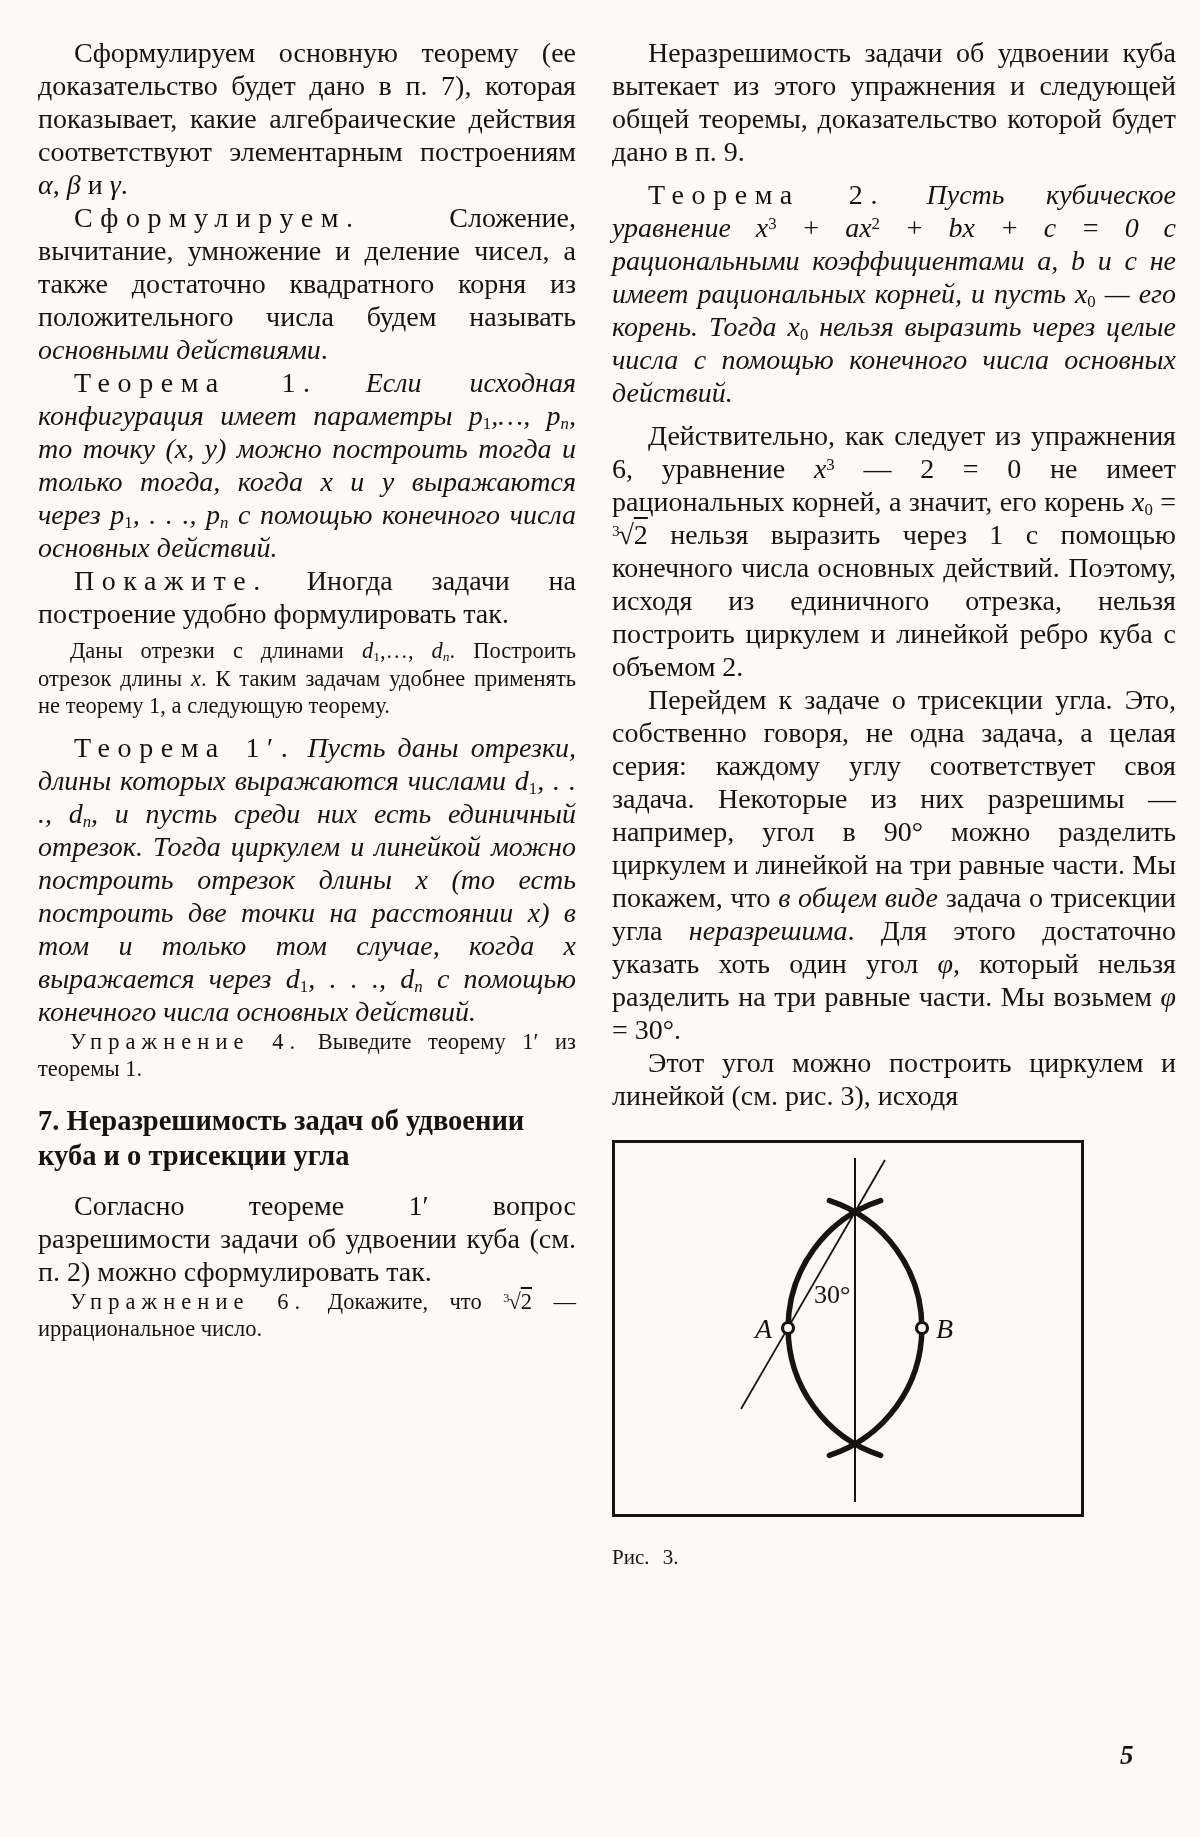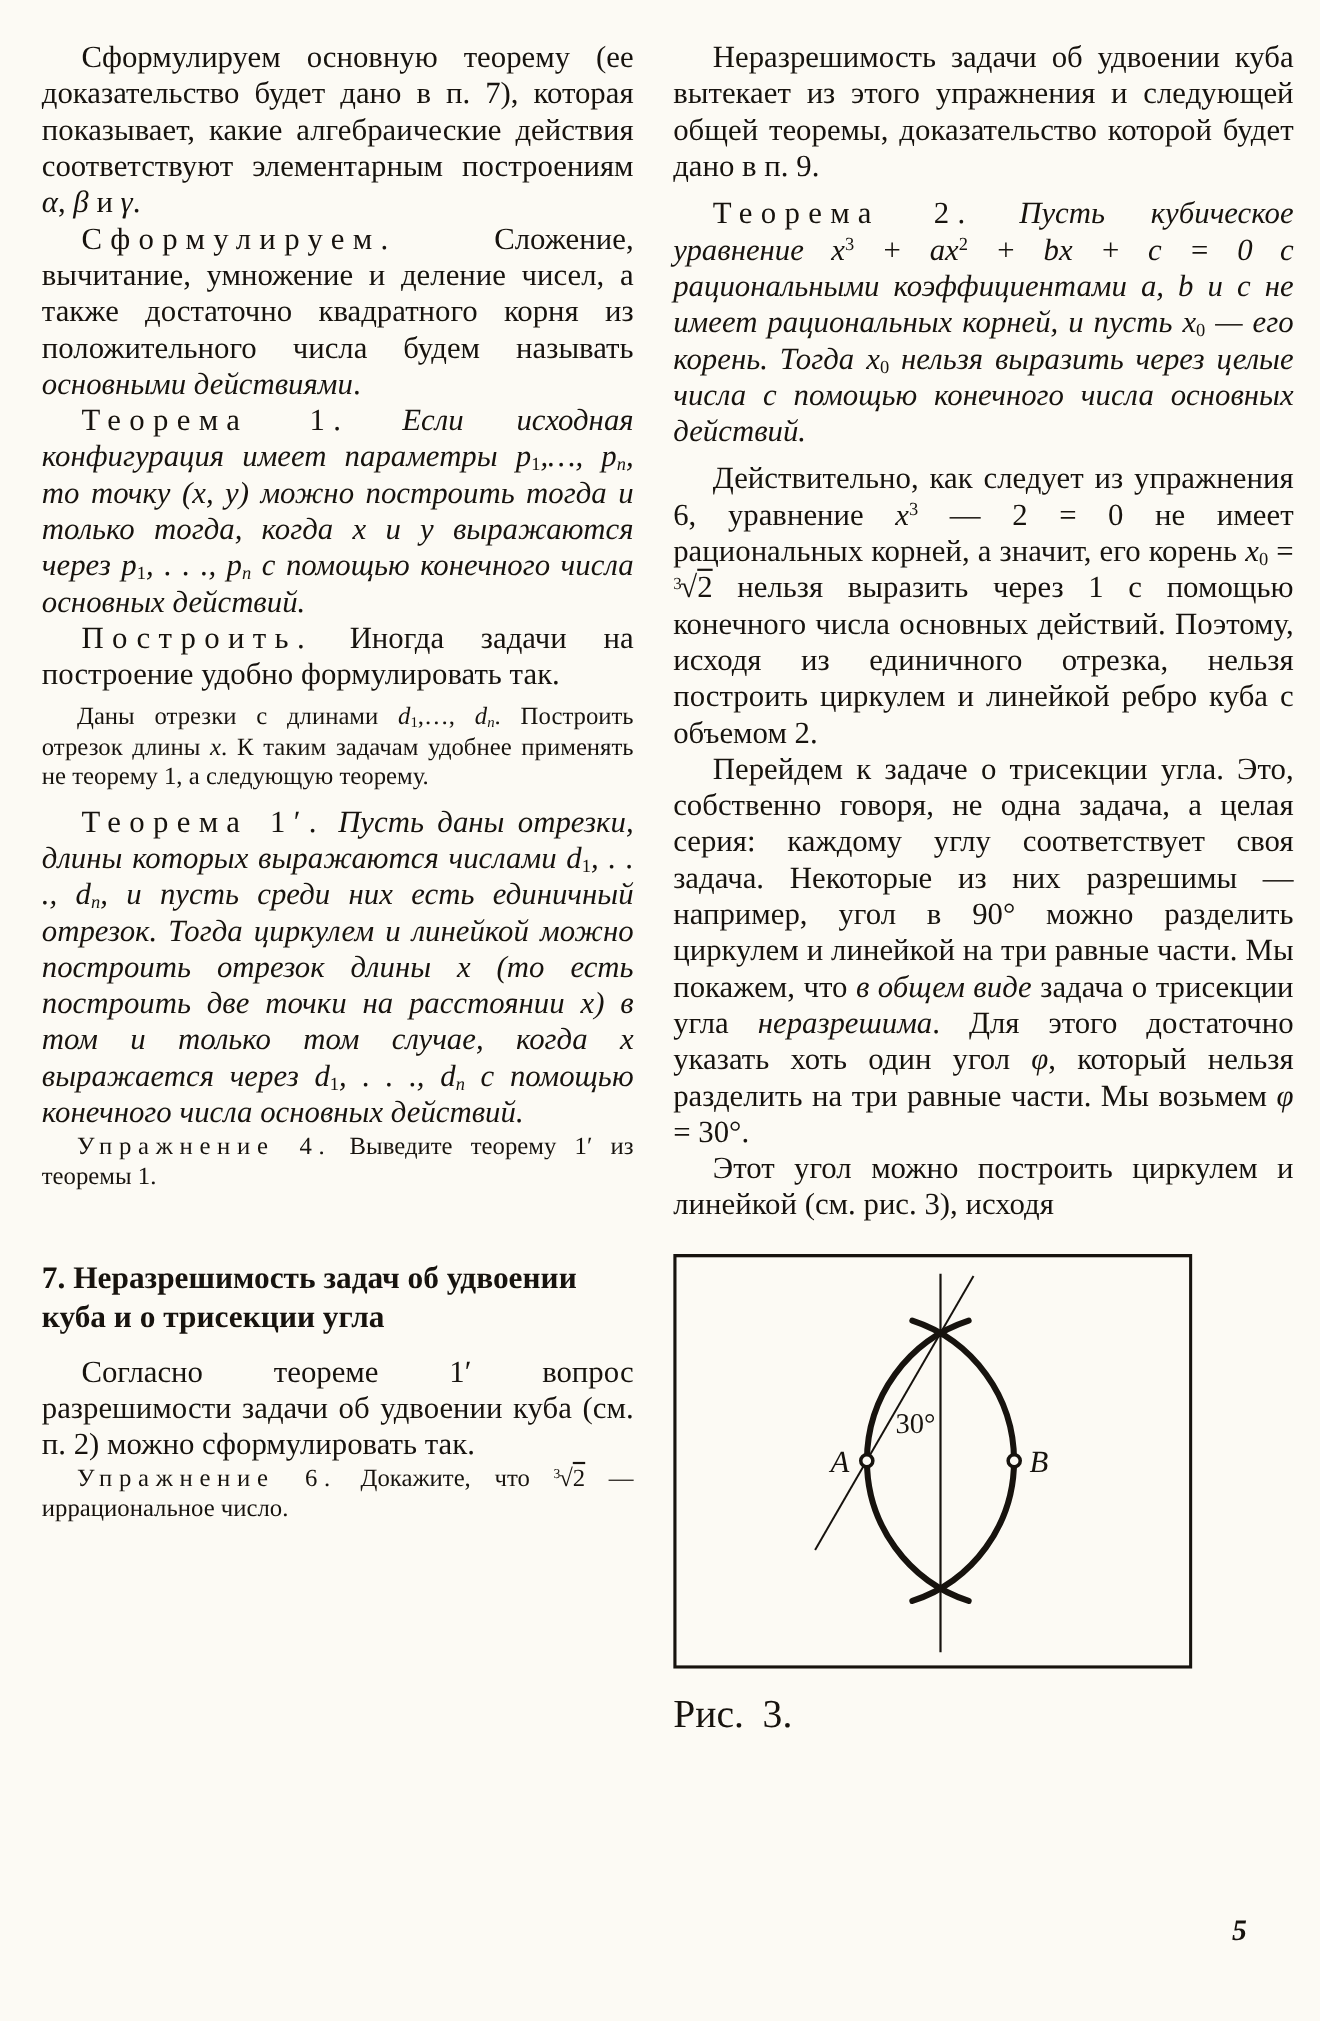--- a/index.html
+++ b/index.html
@@ -26,61 +26,61 @@
     margin:0;
   }
   .small{
     font-size:22.5px;line-height:27.5px;
     text-align:justify;text-indent:32px;
     margin:0;
   }
   .head{
     font-size:28.5px;line-height:35px;font-weight:700;
     text-align:left;text-indent:0;
-    margin:62px 0 16px 0;
+    margin:20px 0 16px 0;
   }
   .gap-top{margin-top:7px;}
   .gap-bottom{margin-bottom:11px;}
   .mt6{margin-top:10px;}
   .mt10{margin-top:10px;}
 
   .run-i{font-style:italic;}
   .run-sp{letter-spacing:.27em;}
   .run-sub{font-size:.6em;vertical-align:-.22em;line-height:0;}
   .run-isub{font-size:.6em;vertical-align:-.22em;line-height:0;font-style:italic;}
   .run-sup{font-size:.6em;vertical-align:.5em;line-height:0;}
 
   .root3{white-space:nowrap;font-style:normal;}
   .root3 .idx{font-size:.55em;vertical-align:.55em;line-height:0;margin-right:-.08em;}
   .root3 .ovl{text-decoration:overline;}
 
   .figure-wrap{margin-top:28px;width:472px;}
   .fig-caption{
     margin-top:20px;
-    font-size:36px;line-height:32px;
+    font-size:21px;line-height:32px;
     word-spacing:8px;
     text-indent:0;
   }
   .page-number{
     position:absolute;
     left:1120px;top:1740px;
     font-size:27px;font-weight:700;font-style:italic;
   }
   svg text{font-family:"Liberation Serif","DejaVu Serif",serif;}
 </style>
 </head>
 <body>
 
 <div class="page">
   <div class="cols">
     <div class="col-left">
         <p class="para"><span>Сформулируем основную теорему (ее доказательство будет дано в п. 7), которая показывает, какие алгебраические действия соответствуют элементарным построениям </span><span class="run-i">α</span><span>, </span><span class="run-i">β</span><span> и </span><span class="run-i">γ</span><span>.</span></p>
         <p class="para"><span class="run-sp">Сформулируем.</span><span> Сложение, вычитание, умножение и деление чисел, а также достаточно квадратного корня из положительного числа будем называть </span><span class="run-i">основными действиями</span><span>.</span></p>
         <p class="para"><span class="run-sp">Теорема 1.</span><span> </span><span class="run-i">Если исходная конфигурация имеет параметры p</span><span class="run-sub">1</span><span class="run-i">,…, p</span><span class="run-isub">n</span><span class="run-i">, то точку (x, y) можно построить тогда и только тогда, когда x и y выражаются через p</span><span class="run-sub">1</span><span class="run-i">, . . ., p</span><span class="run-isub">n</span><span class="run-i"> с помощью конечного числа основных действий.</span></p>
-        <p class="para"><span class="run-sp">Построить.</span><span> Иногда задачи на построение удобно формулировать так.</span></p>
+        <p class="para"><span class="run-sp">Покажите.</span><span> Иногда задачи на построение удобно формулировать так.</span></p>
         <p class="small gap-top gap-bottom"><span>Даны отрезки с длинами </span><span class="run-i">d</span><span class="run-sub">1</span><span>,…, </span><span class="run-i">d</span><span class="run-isub">n</span><span>. Построить отрезок длины </span><span class="run-i">x</span><span>. К таким задачам удобнее применять не теорему 1, а следующую теорему.</span></p>
         <p class="para"><span class="run-sp">Теорема 1′.</span><span> </span><span class="run-i">Пусть даны отрезки, длины которых выражаются числами d</span><span class="run-sub">1</span><span class="run-i">, . . ., d</span><span class="run-isub">n</span><span class="run-i">, и пусть среди них есть единичный отрезок. Тогда циркулем и линейкой можно построить отрезок длины x (то есть построить две точки на расстоянии x) в том и только том случае, когда x выражается через d</span><span class="run-sub">1</span><span class="run-i">, . . ., d</span><span class="run-isub">n</span><span class="run-i"> с помощью конечного числа основных действий.</span></p>
         <p class="small"><span class="run-sp">Упражнение 4.</span><span> Выведите теорему 1′ из теоремы 1.</span></p>
         <p class="head"><span>7. Неразрешимость задач об удвоении куба и о трисекции угла</span></p>
         <p class="para"><span>Согласно теореме 1′ вопрос разрешимости задачи об удвоении куба (см. п. 2) можно сформулировать так.</span></p>
         <p class="small"><span class="run-sp">Упражнение 6.</span><span> Докажите, что </span><span class="root3"><sup class="idx">3</sup><span class="rad">√</span><span class="ovl">2</span></span><span> — иррациональное число.</span></p>
       </div>
     <div class="col-right">
 
     <p class="para"><span>Неразрешимость задачи об удвоении куба вытекает из этого упражнения и следующей общей теоремы, доказательство которой будет дано в п. 9.</span></p>

